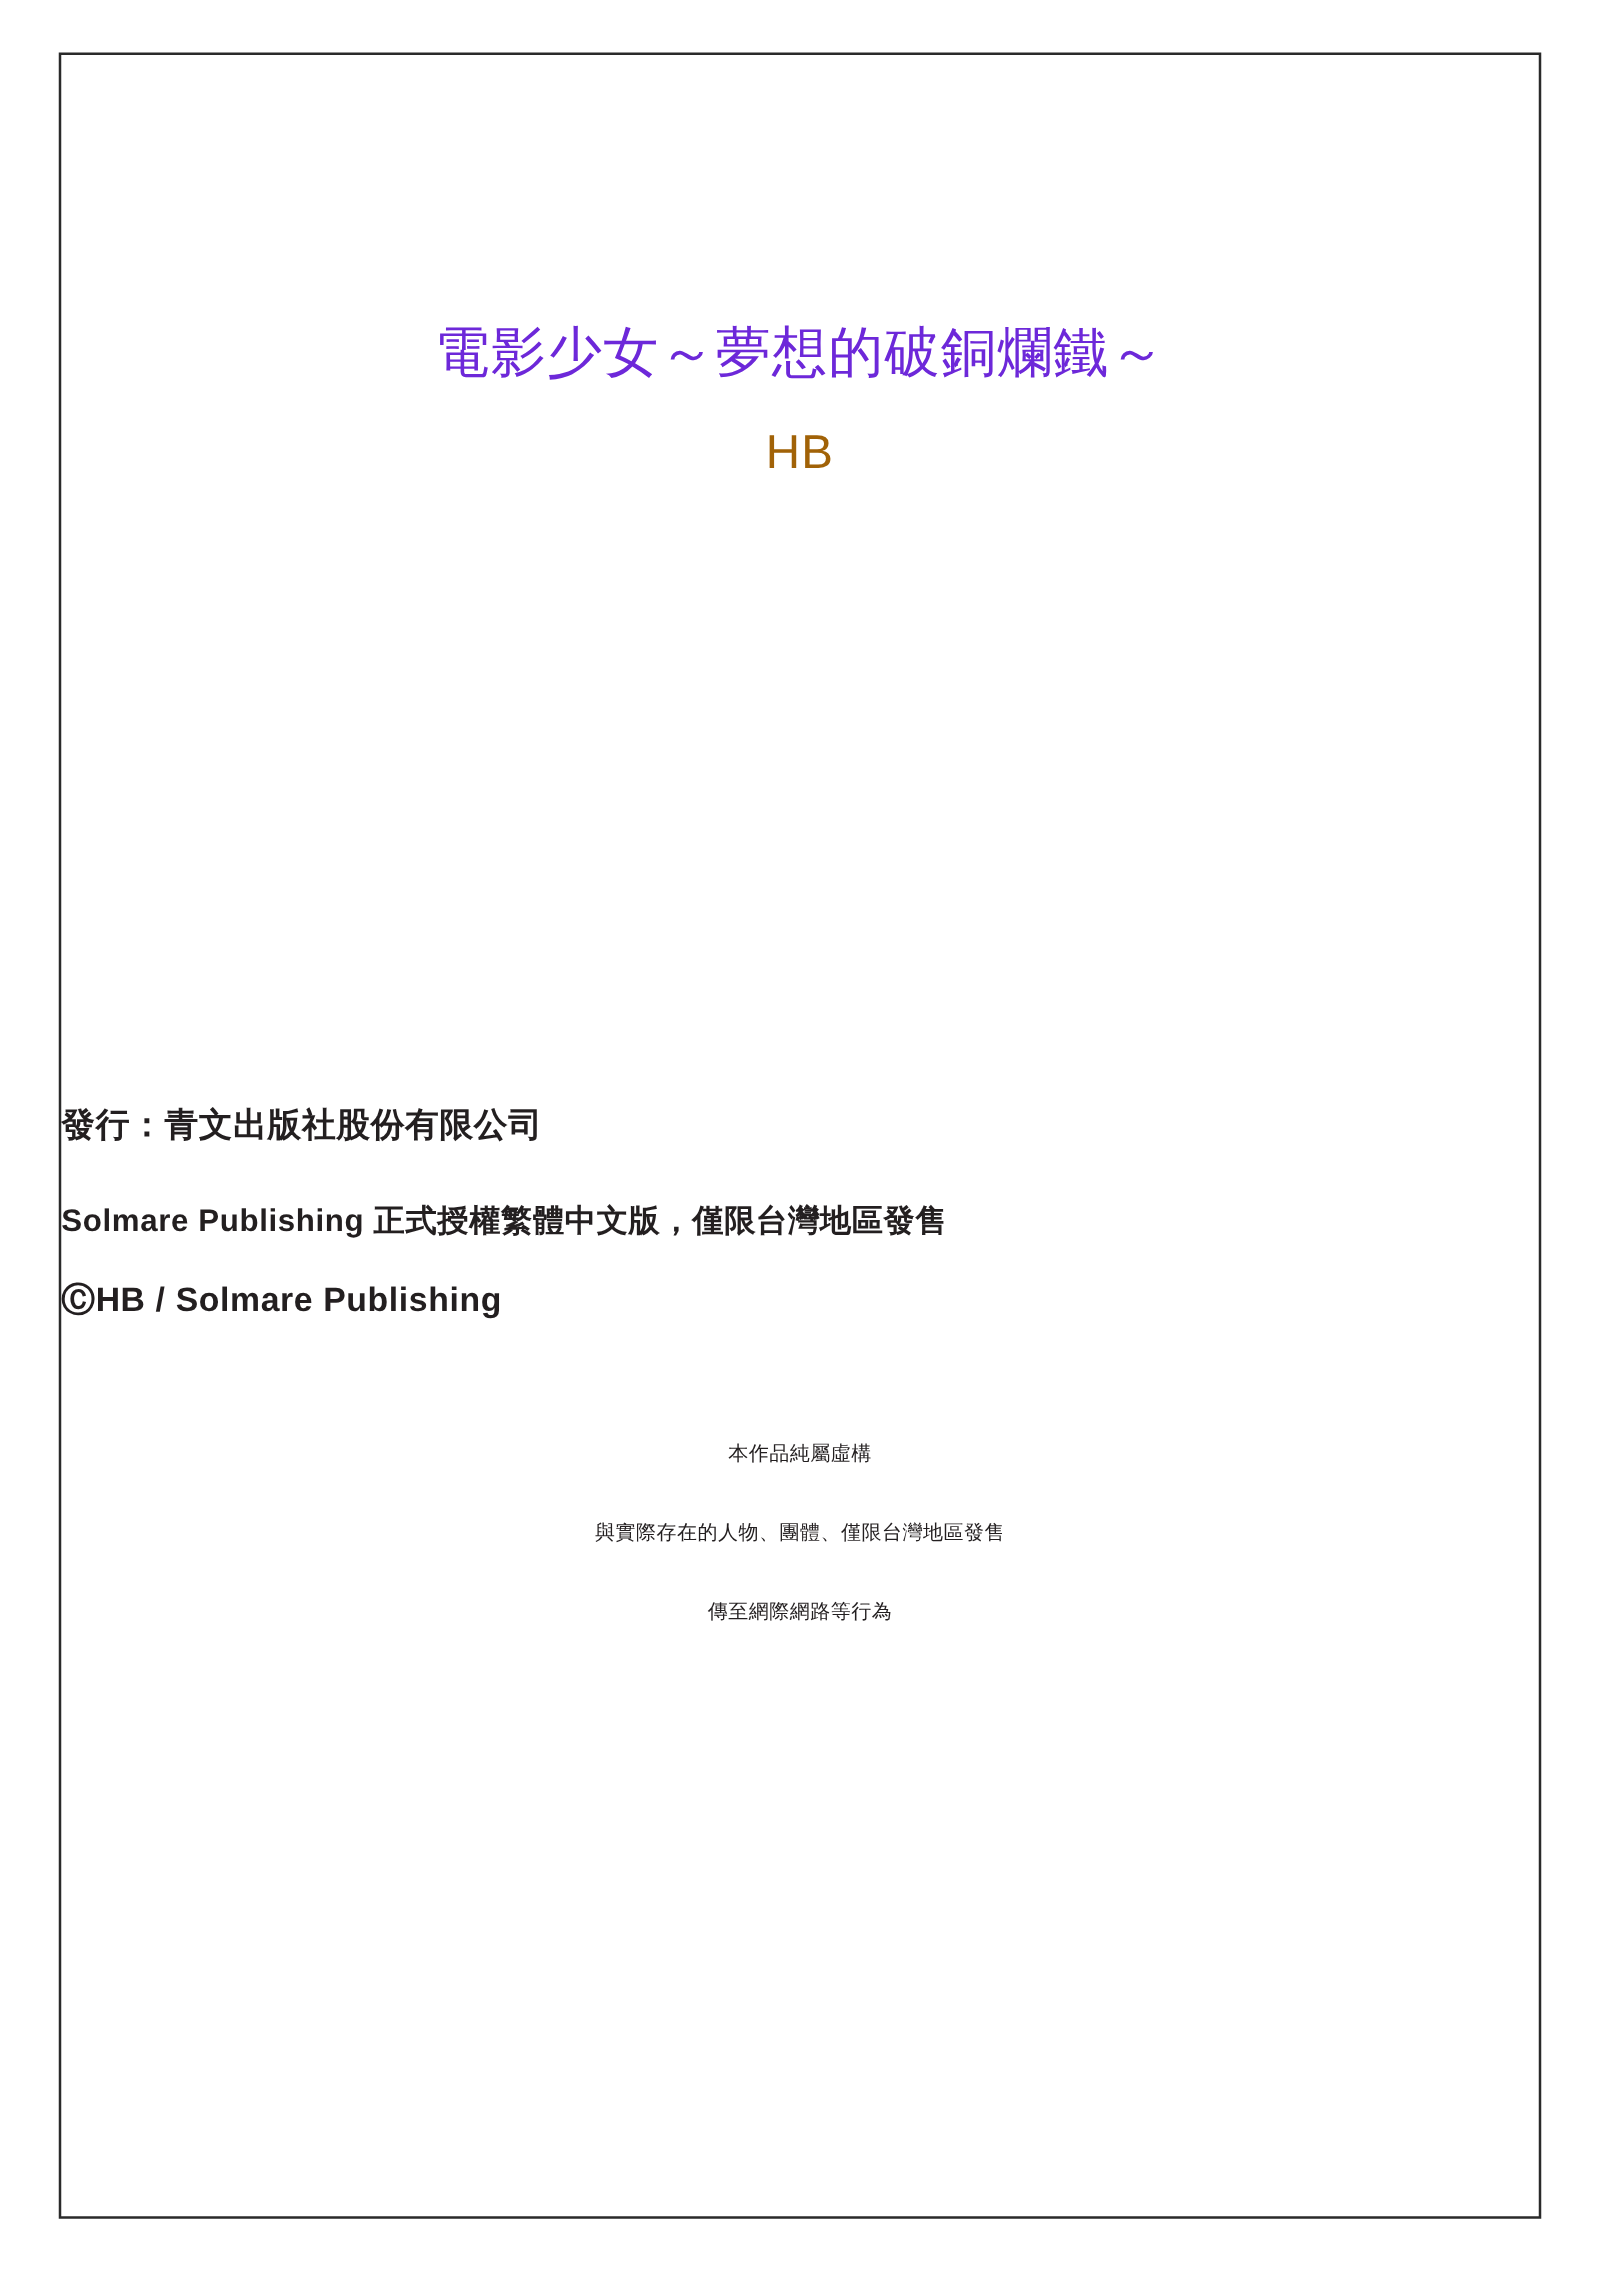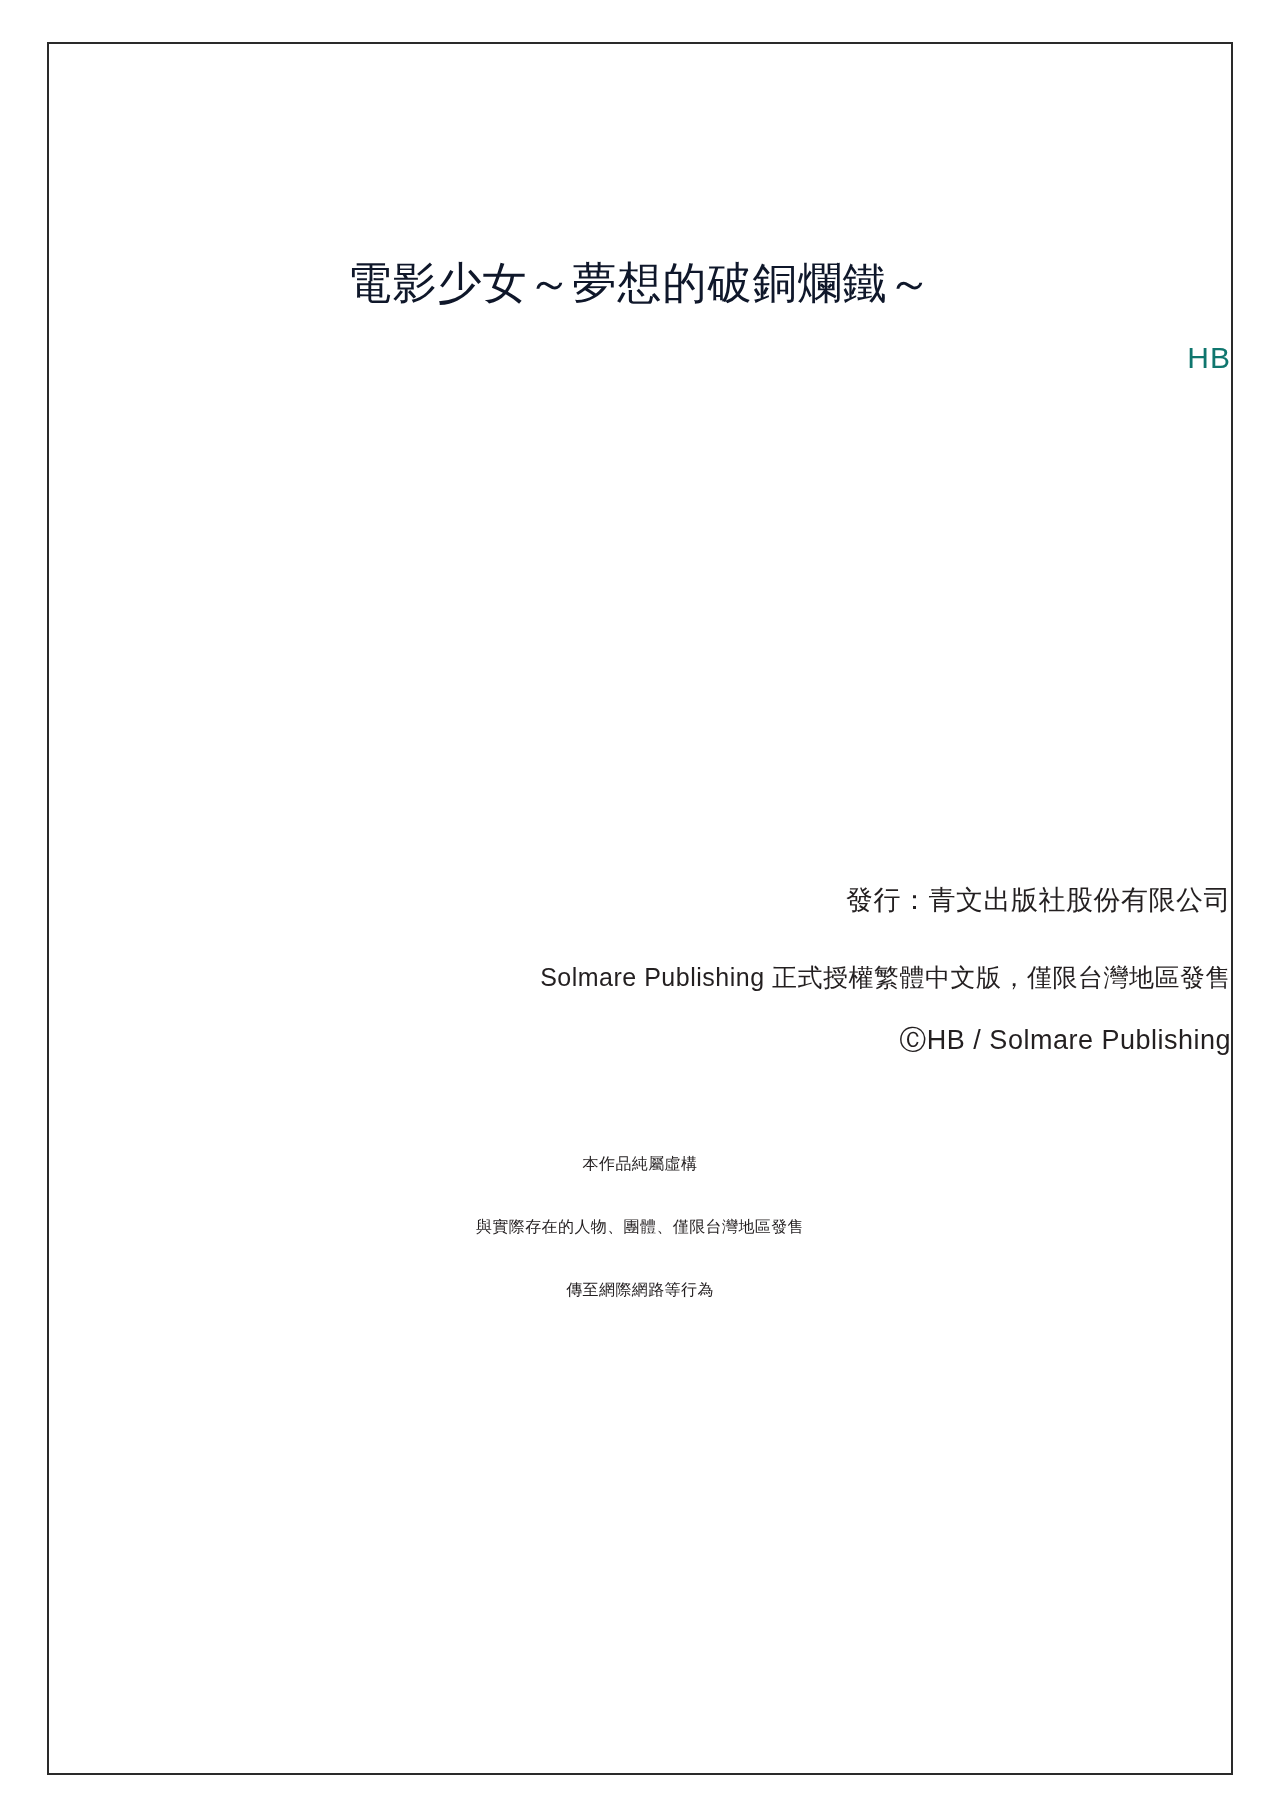--- a/index.html
+++ b/index.html
@@ -43,37 +43,37 @@
     position: absolute;
     left: 0;
     right: 0;
     top: 210px;
     text-align: center;
   }
   .title {
     font-size: 44px;
     line-height: 1.3;
     letter-spacing: 1px;
-    color: #0f172a;
+    color: #6d28d9;
     font-weight: 400;
   }
   .author {
     margin-top: 30px;
-    font-size: 30px;
+    font-size: 38px;
     letter-spacing: 1px;
-    color: #0f766e;
+    color: #a16207;
     font-weight: 400;
-    text-align: right;
   }
   .publisher-block {
     position: absolute;
     left: 0;
     right: 0;
     top: 838px;
-    text-align: right;
+    text-align: left;
+    font-weight: bold;
   }
   .publisher-line {
     font-size: 27px;
     line-height: 1.4;
     color: #231f20;
     margin-bottom: 40px;
     letter-spacing: 0.5px;
   }
   .publisher-line.license {
     font-size: 25px;

